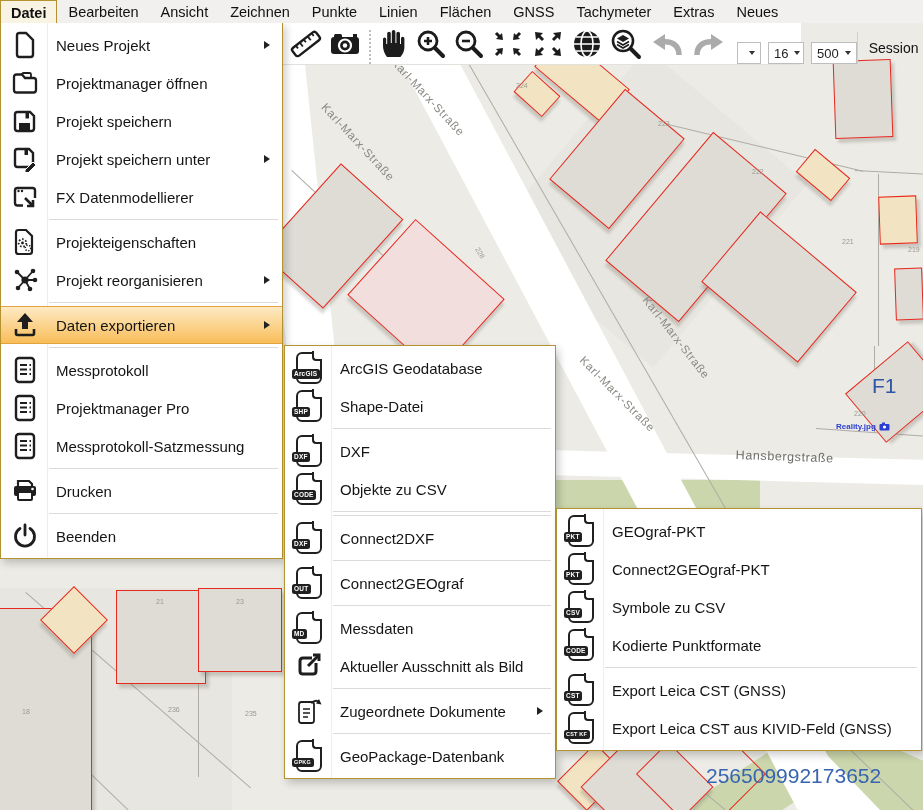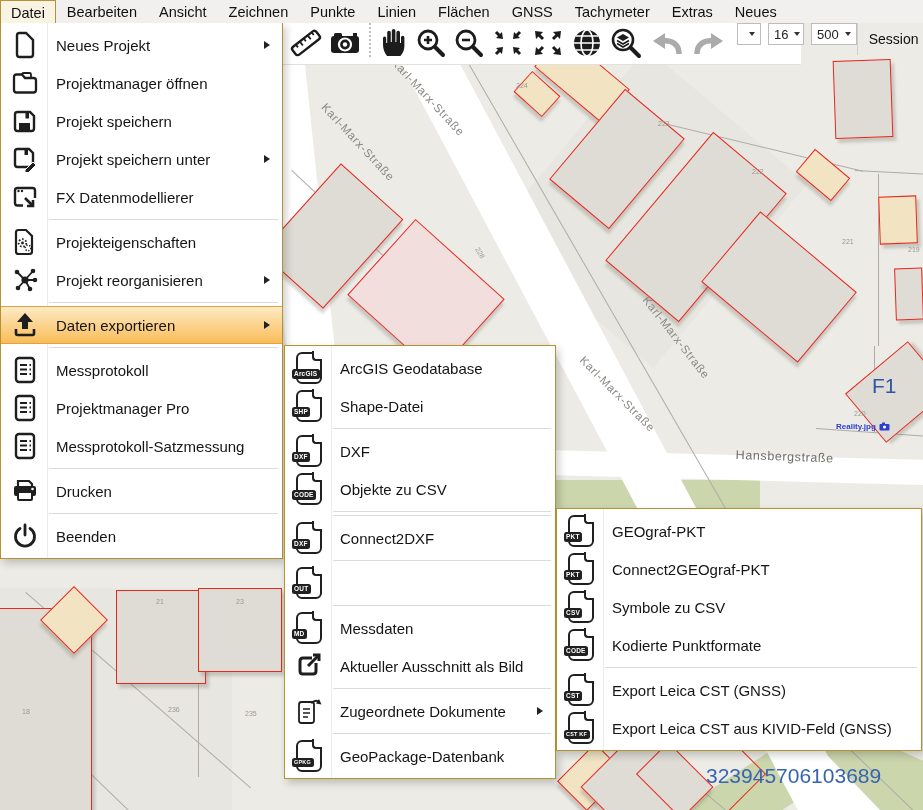--- a/index.html
+++ b/index.html
@@ -18,32 +18,32 @@
   .pl { position:absolute; height:1.2px; background:#AFACA5; transform-origin:left top; }
   .plv { position:absolute; width:1.2px; background:#AFACA5; }
   .pnum { position:absolute; font-size:7px; color:#9B988F; transform-origin:left top; }
   .slabel { position:absolute; font-size:11.5px; color:#8A8883; letter-spacing:.8px; white-space:nowrap; transform-origin:left top; }
   .slabel2 { position:absolute; font-size:12.5px; color:#6E6E6A; letter-spacing:.6px; white-space:nowrap; transform-origin:left top; }
   .f1 { position:absolute; font-size:21px; color:#2F55A8; }
   .coord { position:absolute; font-size:21px; color:#3765B0; }
   .photo { position:absolute; display:flex; align-items:center; gap:3px; font-size:8px; font-weight:bold; color:#2B3FD0; }
 
   
-  .toolbar { position:absolute; left:0; top:23px; width:801px; height:42px; background:#fff; border-bottom:1px solid #E3E1DE; z-index:5; display:flex; align-items:flex-start; }
+  .toolbar { position:absolute; left:0; top:23px; width:801px; height:42px; background:#fff; border-bottom:1px solid #E3E1DE; z-index:5; display:flex; align-items:flex-end; }
   .tb-pad { width:286px; flex:none; height:100%; }
   .tbtn { border:none; background:none; height:40px; padding:2px 3px; display:flex; align-items:center; cursor:pointer; }
   .tbsep { height:34px; border-left:2px dotted #BDBDBD; margin:0 5px; }
   .combo { display:flex; align-items:center; justify-content:space-between; border:1px solid #BDBDBD; background:#fff; height:22px; padding:0 5px; font-size:13px; margin-left:7px; color:#222; }
   .caret { width:0; height:0; border-left:3.5px solid transparent; border-right:3.5px solid transparent; border-top:4.5px solid #333; margin-left:6px; }
   .session { margin-left:auto; height:32px; display:flex; align-items:center; border-left:1px solid #CFCFCF; padding-left:11px; font-size:14px; color:#111; white-space:nowrap; }
 
   
   .menubar { position:absolute; top:0; left:0; width:923px; height:23px; background:#F1F0EF; display:flex; align-items:stretch; z-index:20; font-size:14.5px; color:#111; }
   .mb-item { padding:2px 10px 1px 10px; display:flex; align-items:center; cursor:pointer; border:1px solid transparent; }
-  .mb-item.active { background:#F8F3E3; border:1px solid #B3922F; border-bottom:none; }
+  .mb-item.active { background:#F8F3E3; border:1px solid #B3922F; border-bottom:none;font-weight:bold; }
 
   
   .menu { position:absolute; background:#fff; border:1px solid #B3922F; box-shadow:3px 4px 8px rgba(0,0,0,.20); padding:3px 0; }
   .menu::before { content:''; position:absolute; left:46px; top:0; bottom:0; width:1px; background:#EDEDED; }
   .file-menu  { left:0;   top:22px;  width:283px; z-index:10; }
   .export-menu{ left:284px; top:345px; width:272px; z-index:11; }
   .punkt-menu { left:556px; top:508px; width:366px; z-index:12; }
   .mrow { display:flex; align-items:center; height:38px; cursor:pointer; position:relative; }
   .mrow .ic { width:47px; flex:none; display:flex; align-items:center; justify-content:center; }
   .mrow .lbl { flex:1; font-size:15px; color:#151515; padding-left:8px; white-space:nowrap; }
@@ -126,21 +126,21 @@
 
   <span class="f1" style="left:872px;top:374px;">F1</span>
   <div class="photo" style="left:836px;top:422px;">
     <span>Reality.jpg</span>
     <svg width="11" height="9" viewBox="0 0 11 9">
         <rect x="0.5" y="2" width="10" height="6.5" rx="1" fill="#2B3FD0"></rect>
         <rect x="3" y="0.5" width="3" height="2" fill="#2B3FD0"></rect>
         <circle cx="5.5" cy="5" r="1.6" fill="#fff"></circle>
       </svg>
   </div>
-  <span class="coord" style="left:706px;top:764px;">323945706103689</span>
+  <span class="coord" style="left:706px;top:764px;">256509992173652</span>
 </div>
 
 <div class="toolbar">
   <div class="tb-pad"></div>
 
   <button class="tbtn">
       <svg width="34" height="30" viewBox="0 0 34 30">
         <g transform="rotate(-38 17 15)">
           <rect x="2" y="10" width="30" height="10" rx="2.5" fill="#fff" stroke="#1C1C1C" stroke-width="2.4"></rect>
           <path d="M8 10v3.5M13 10v5M18 10v3.5M23 10v5M28 10v3.5" stroke="#1C1C1C" stroke-width="1.8"></path>
@@ -449,20 +449,21 @@
       </span>
     <span class="lbl">Connect2DXF</span>
   </div>
   <div class="msep"></div>
   <div class="mrow">
     <span class="ic">
         <span class="ft">
           <span class="bdg">OUT</span>
         </span>
       </span>
+    <span class="lbl">Connect2GEOgraf</span>
   </div>
   <div class="msep"></div>
   <div class="mrow">
     <span class="ic">
         <span class="ft">
           <span class="bdg">MD</span>
         </span>
       </span>
     <span class="lbl">Messdaten</span>
   </div>

